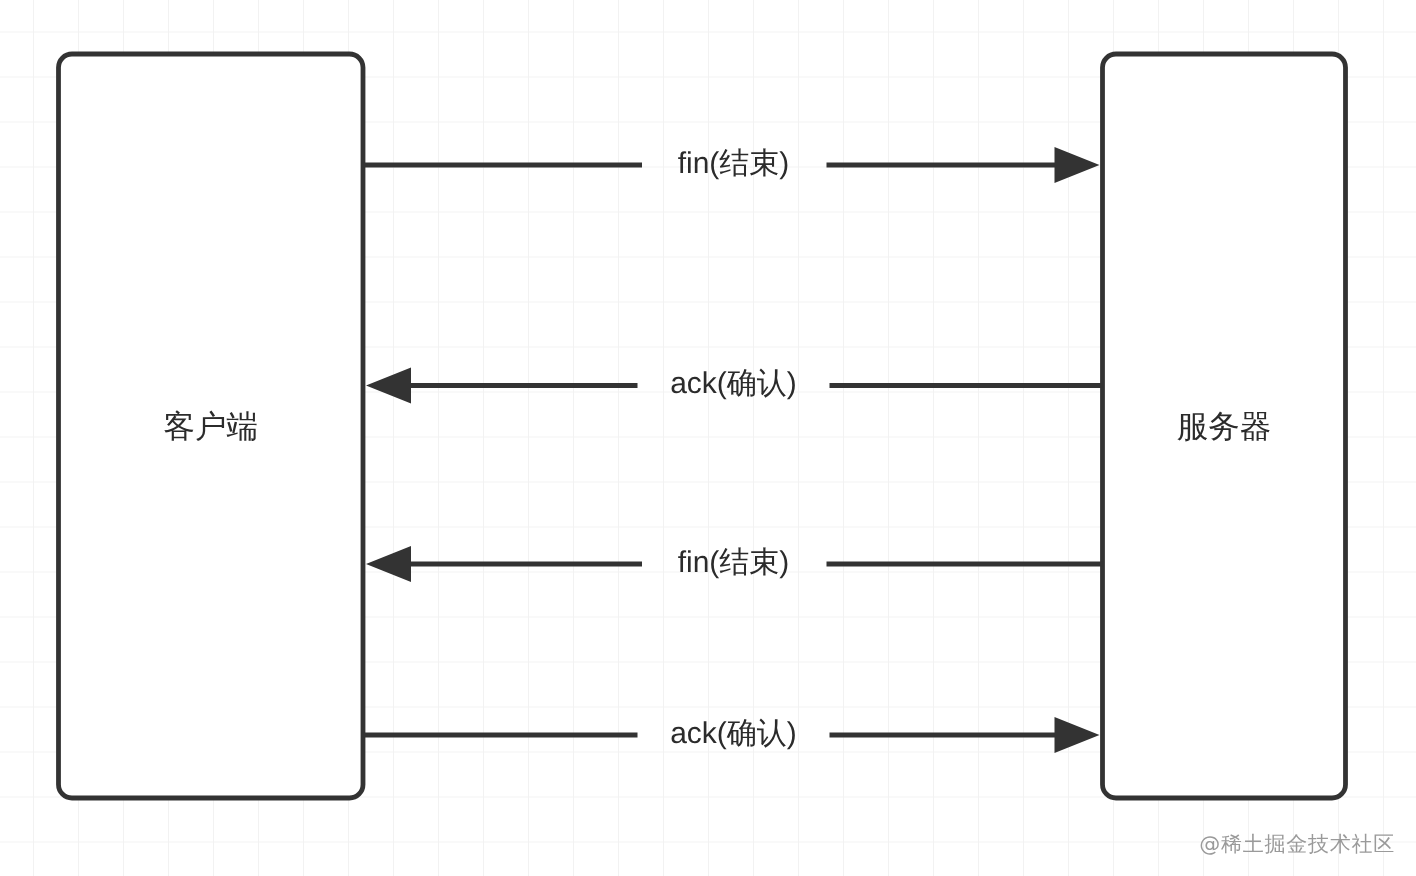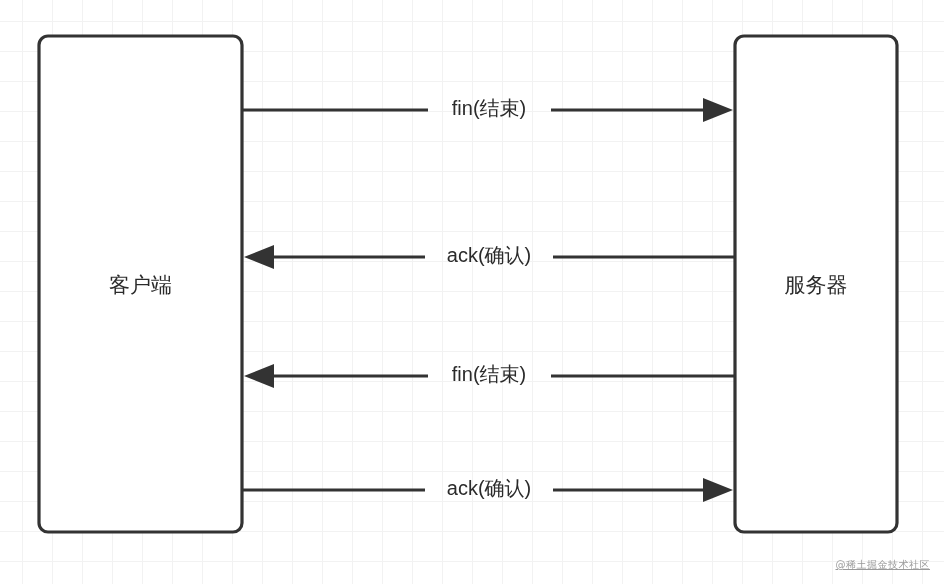--- a/index.html
+++ b/index.html
@@ -53,25 +53,24 @@
     font-size: 20px;
     fill: #2b2b2b;
     text-anchor: middle;
     dominant-baseline: middle;
   }
   .watermark {
     position: absolute;
     right: 14px;
     bottom: 12px;
     font-family: "DejaVu Sans", "Liberation Sans", sans-serif;
-    font-size: 10px;
+    font-size: 14px;
     color: #9a9a9a;
     letter-spacing: 0.5px;
     white-space: nowrap;
-    text-decoration: underline;
   }
 </style>
 </head>
 <body>
 
 <div id="canvas">
 
   <svg id="diagram-svg" viewBox="0 0 944 584">
 
     <g>

